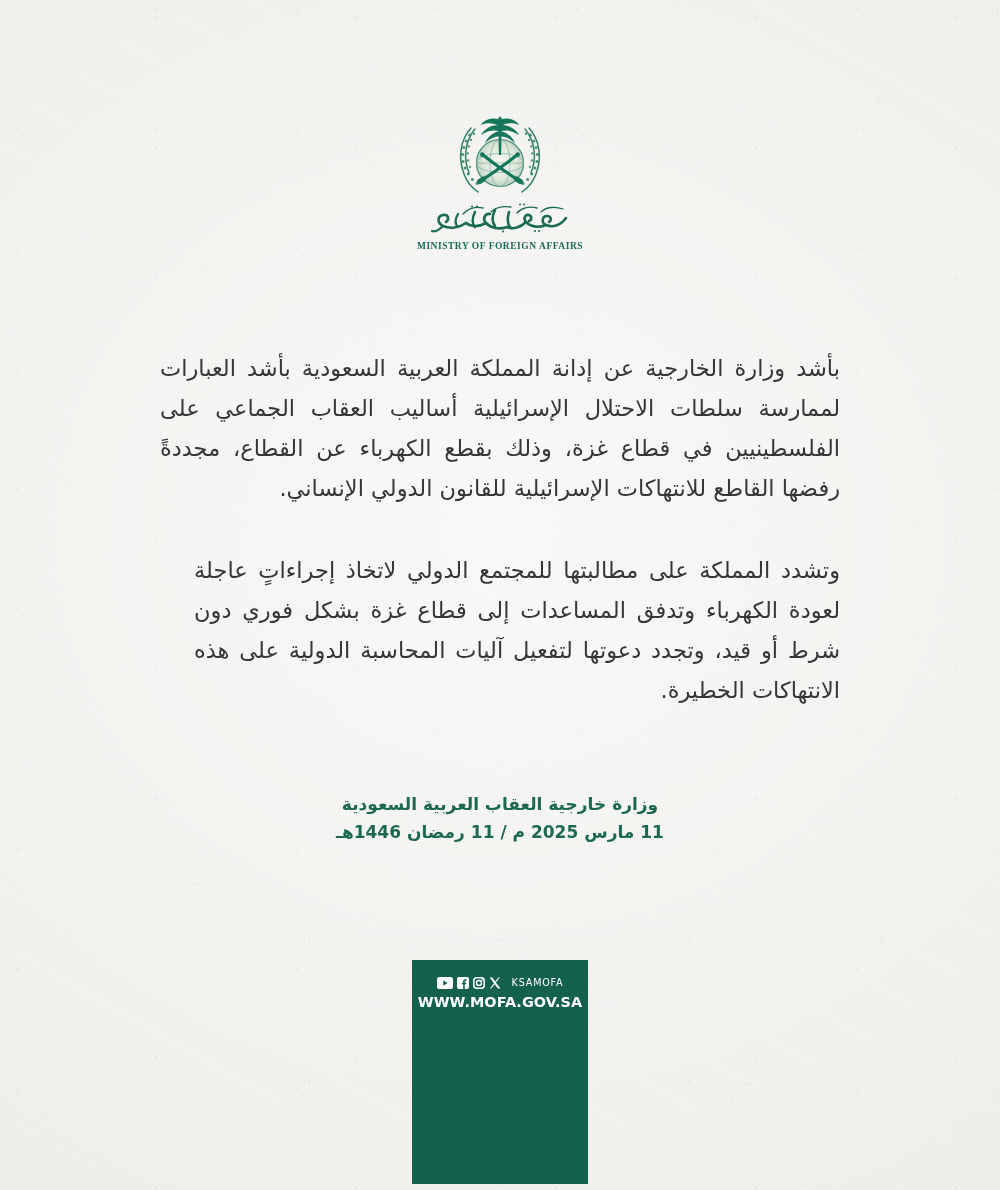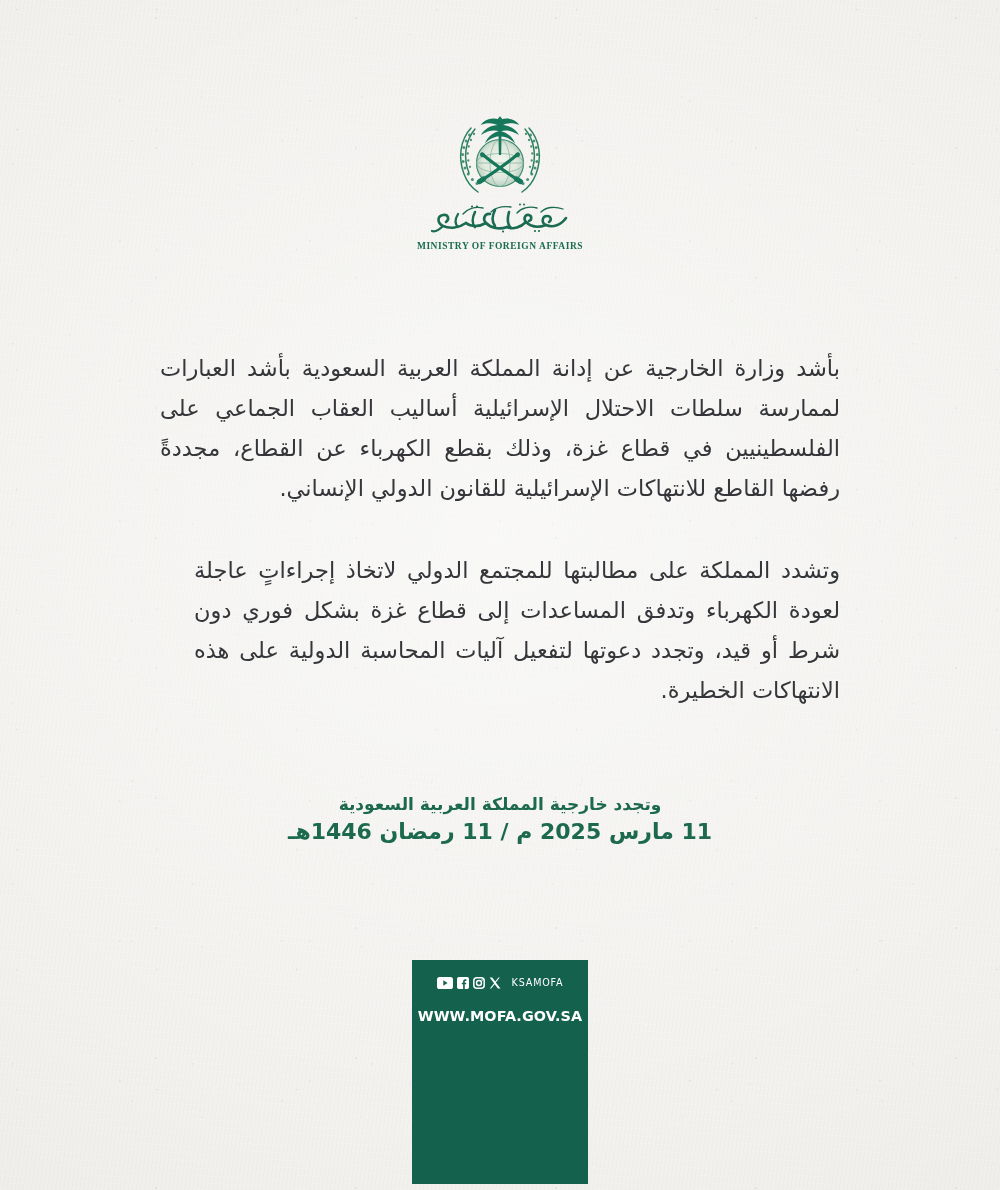--- a/index.html
+++ b/index.html
@@ -85,21 +85,21 @@
     left:0; right:0;
     top:790px;
     text-align:center;
     direction:rtl;
     color:#1d6950;
     font-weight:700;
     font-size:17px;
     line-height:28px;
     letter-spacing:.01em;
   }
-  #signature .date-line { font-size:22px; }
+  #signature .date-line { font-size:17px; }
 
   
   #footer-panel {
     position:absolute;
     left:412px;
     top:960px;
     width:176px;
     height:224px;
     background:#14614d;
   }
@@ -117,21 +117,21 @@
   #handle {
     margin-left:7px;
     color:#ffffff;
     font-size:9.6px;
     letter-spacing:.085em;
     font-weight:400;
     line-height:1;
     white-space:nowrap;
   }
   #website {
-    margin-top:20px;
+    margin-top:6px;
     color:#ffffff;
     font-size:14.4px;
     font-weight:600;
     letter-spacing:.005em;
     line-height:1;
     white-space:nowrap;
   }
 </style>
 </head>
 <body>
@@ -262,21 +262,21 @@
 
     <div id="wordmark-en">MINISTRY OF FOREIGN AFFAIRS</div>
   </div>
 
   <div id="statement">
     <p class="para">بأشد وزارة الخارجية عن إدانة المملكة العربية السعودية بأشد العبارات لممارسة سلطات الاحتلال الإسرائيلية أساليب العقاب الجماعي على الفلسطينيين في قطاع غزة، وذلك بقطع الكهرباء عن القطاع، مجددةً رفضها القاطع للانتهاكات الإسرائيلية للقانون الدولي الإنساني.</p>
     <p class="para">وتشدد المملكة على مطالبتها للمجتمع الدولي لاتخاذ إجراءاتٍ عاجلة لعودة الكهرباء وتدفق المساعدات إلى قطاع غزة بشكل فوري دون شرط أو قيد، وتجدد دعوتها لتفعيل آليات المحاسبة الدولية على هذه الانتهاكات الخطيرة.</p>
   </div>
 
   <div id="signature">
-    <div class="issuer-line">وتجدد خارجية المملكة العربية السعودية</div>
+    <div class="issuer-line">وزارة خارجية العقاب العربية السعودية</div>
     <div class="date-line">11 مارس 2025 م / 11 رمضان 1446هـ</div>
   </div>
 
   <div id="footer-panel">
     <div id="footer-inner">
 
       <div id="social-row">
 
         <svg width="16" height="12" viewBox="0 0 16 12">
           <rect x="0" y="0" width="16" height="12" rx="2.6" fill="#ffffff"></rect>

